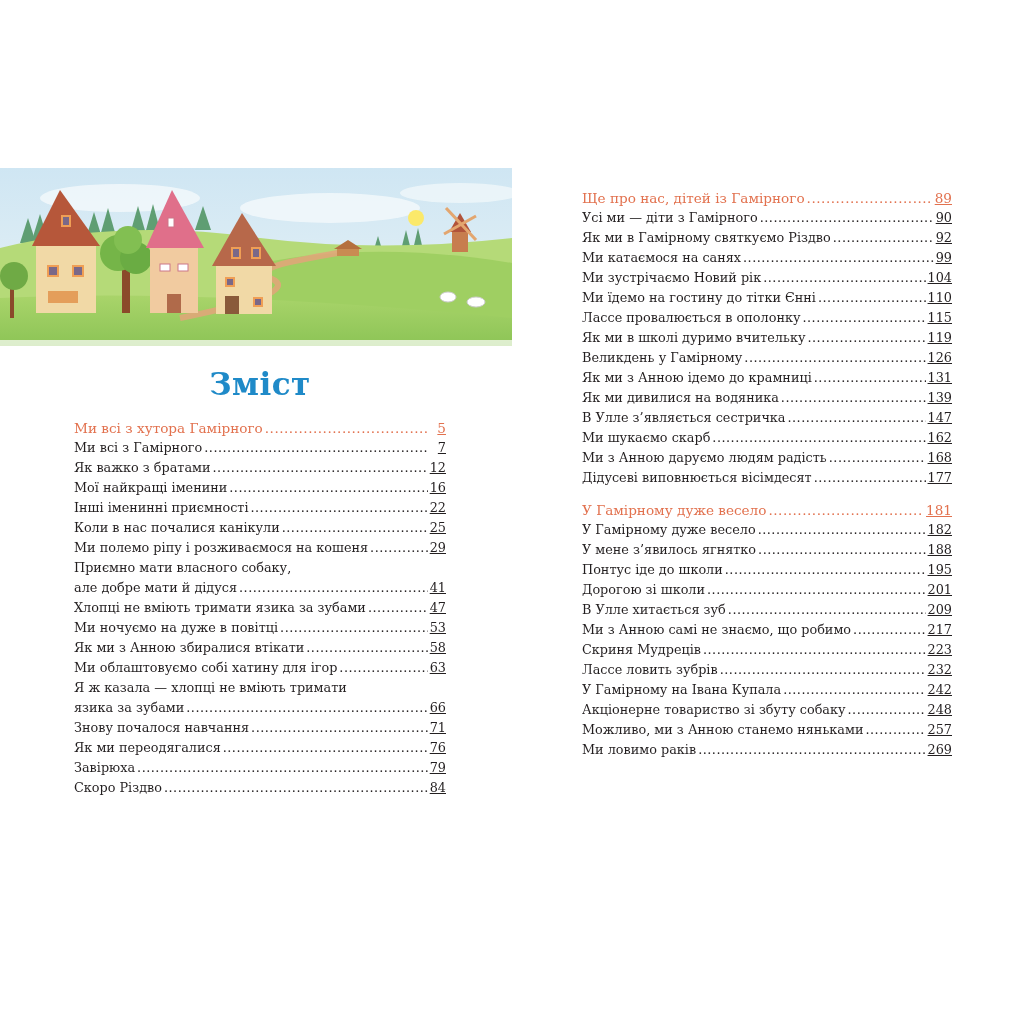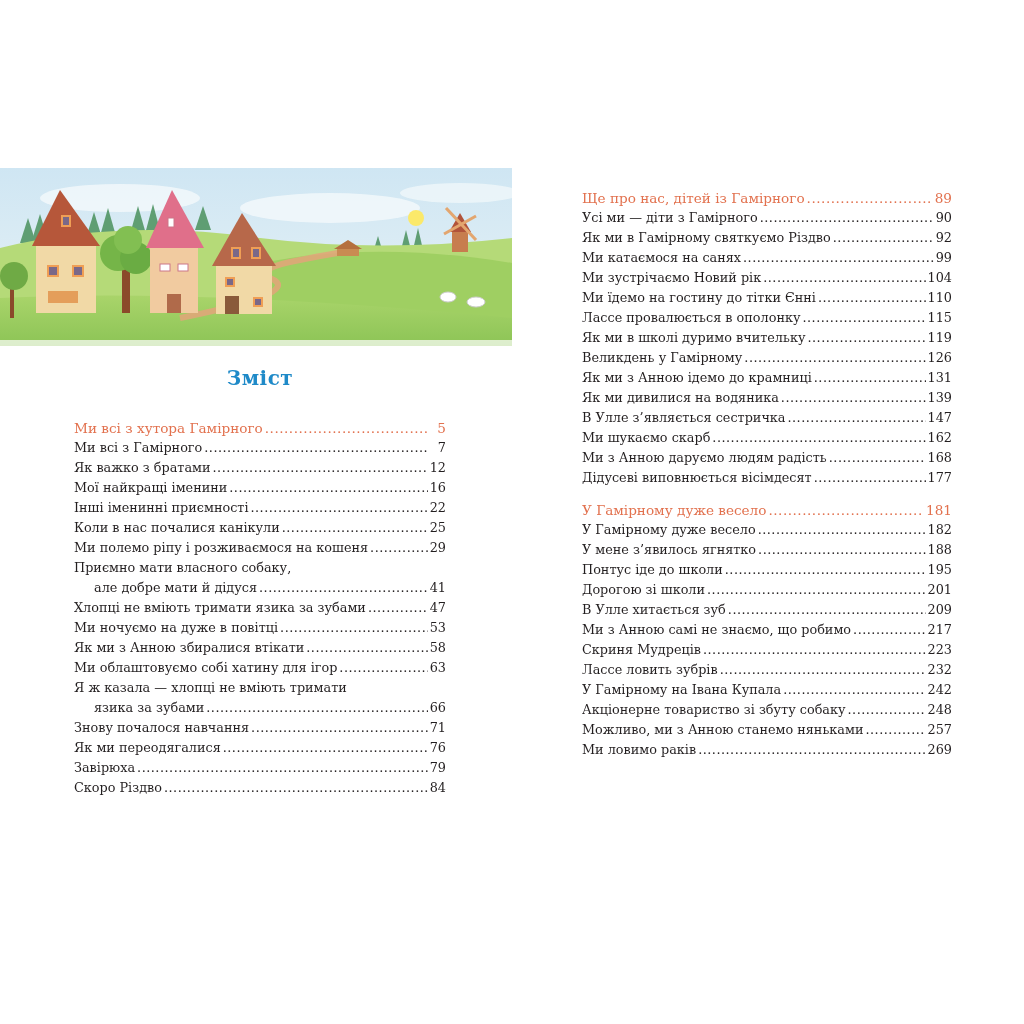--- a/index.html
+++ b/index.html
@@ -7,36 +7,36 @@
     width: 1024px; height: 1024px; background: #ffffff; position: relative; overflow: hidden;
     font-family: "DejaVu Serif", "Liberation Serif", serif; color: #231f20;
   }
   .spread { position: absolute; inset: 0; }
   .illustration {
     position: absolute; left: 0; top: 168px; width: 512px; height: 178px; overflow: hidden;
   }
   .illustration svg { display: block; width: 100%; height: 100%; }
   .toc-title {
     position: absolute; left: 60px; width: 400px; top: 366px; text-align: center;
-    font-family: "DejaVu Serif", serif; font-weight: bold; font-size: 20px; color: #1f8ac8;
+    font-family: "DejaVu Serif", serif; font-weight: bold; font-size: 31px; color: #1f8ac8;
     letter-spacing: 0.5px;
   }
   .col { position: absolute; font-size: 12.8px; line-height: 20px; }
   .col.left { left: 74px; top: 418px; width: 372px; }
   .col.right { left: 582px; top: 188px; width: 370px; }
   .entry { display: flex; white-space: nowrap; }
   .entry .t { flex: 0 0 auto; }
   .entry .dots { flex: 1 1 auto; overflow: hidden; margin: 0 2px; letter-spacing: 0.5px; }
   .entry .dots::after {
     content: "................................................................................................................................................................";
   }
-  .entry .p { flex: 0 0 auto; text-align: right; min-width: 16px; }
+  .entry .p { flex: 0 0 auto; text-align: right; min-width: 16px; text-decoration: underline; }
   .entry.section { color: #e2714e; font-size: 13.6px; }
   .entry.multi { display: block; }
-  .entry.multi .line2 { display: flex; align-items: flex-end; margin-left: 20px; }
+  .entry.multi .line2 { display: flex; align-items: flex-end; }
   .gap { height: 12px; }
 </style>
 </head>
 <body>
 
 <div class="spread">
 
   <div class="illustration">
     <svg viewBox="0 0 512 178" preserveAspectRatio="none">
       <defs>

